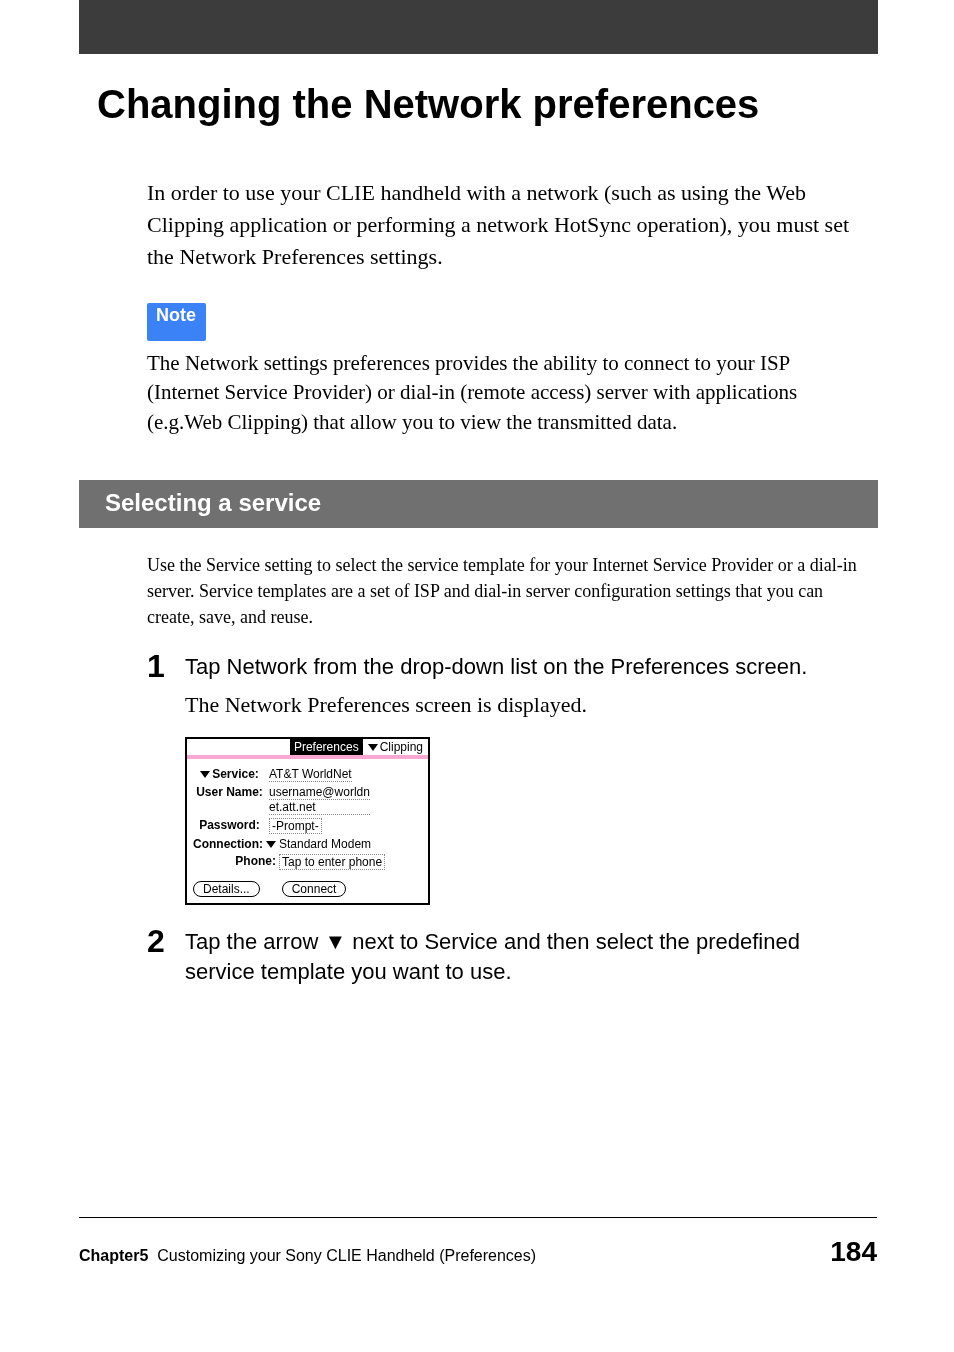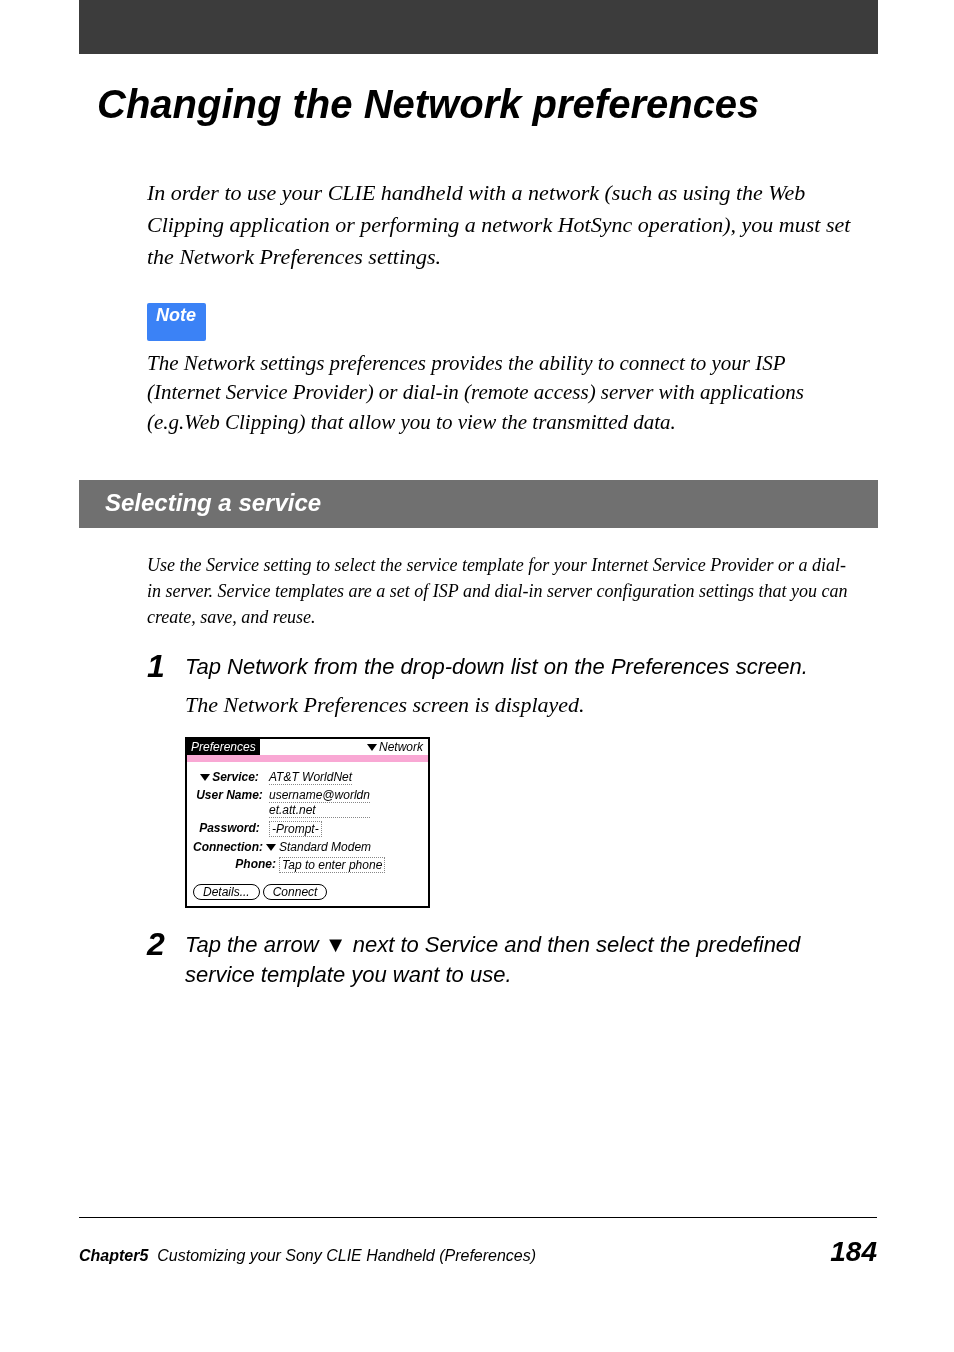--- a/index.html
+++ b/index.html
@@ -1,43 +1,43 @@
 <!DOCTYPE html>
 <html><head>
 <meta charset="utf-8">
 <style>
-  * { margin:0; padding:0; box-sizing:border-box;font-style:italic; }
+  * { margin:0; padding:0; box-sizing:border-box; }
   body { width:954px; height:1352px; background:#fff; font-family:Georgia, 'Times New Roman', serif; color:#000; position:relative; }
   .topbar { position:absolute; top:0; left:79px; width:799px; height:54px; background:#3c3c3c; }
   .content { position:absolute; top:70px; left:79px; width:799px; }
   h1 { font-family:"Segoe UI","Helvetica Neue",Arial,sans-serif; font-weight:800; font-size:40px; margin:12px 0 50px 18px; letter-spacing:0; }
   .intro { font-size:22px; line-height:1.45; margin:0 18px 30px 68px; }
   .note-label { display:inline-block; background:#3b82f6; color:#fff; font-family:Arial,Helvetica,sans-serif; font-weight:bold; font-size:18px; padding:2px 10px 15px 9px; margin-left:68px; border-radius:2px; }
   .note-text { font-size:21px; line-height:1.42; margin:8px 18px 42px 68px; }
   .section-bar { background:#707070; color:#fff; font-family:Arial,Helvetica,sans-serif; font-weight:bold; font-size:24px; padding:9px 26px 11px; margin:0 0 24px 0; }
   .section-intro { font-size:18px; line-height:1.45; margin:0 18px 22px 68px; }
   .step { display:flex; margin:0 18px 16px 68px; }
   .step .num { font-family:Arial,Helvetica,sans-serif; font-weight:900; font-size:32px; width:38px; flex:0 0 38px; line-height:1; margin-top:-2px; }
   .step .body { flex:1; }
   .step .body .bold { font-family:Arial,Helvetica,sans-serif; font-size:22px; line-height:1.38; }
   .step .body .plain { font-size:22px; line-height:1.45; margin-top:6px; }
   
   .mock-wrap { margin:14px 0 22px 106px; }
   .mock { border:2px solid #000; width:245px; font-family:Arial,Helvetica,sans-serif; font-size:12px; padding:0; }
-  .mock-hdr { display:flex; justify-content:space-between; border-bottom:7px solid #f9a8d4; }
+  .mock-hdr { display:flex; justify-content:flex-end; border-bottom:4px solid #f9a8d4; }
   .mock-hdr .ptitle { background:#000; color:#fff; padding:1px 4px; font-size:12px; }
   .mock-hdr .pmenu { padding:1px 5px; font-size:12px; }
   .trid { display:inline-block; width:0; height:0; border-left:5px solid transparent; border-right:5px solid transparent; border-top:7px solid #000; vertical-align:middle; margin-right:2px; }
   .mock-body { padding:8px 6px 4px 6px; }
   .mrow { display:flex; margin-bottom:3px; align-items:flex-start; }
   .mrow .mlbl { font-weight:bold; font-size:12px; text-align:center; padding-right:3px; white-space:nowrap; }
   .mrow .mval { font-size:12px; }
   .dotted { border-bottom:1px dotted #888; }
   .boxv { border:1px dotted #888; padding:0 2px; display:inline-block; }
-  .mbtns { display:flex; gap:3px; padding:4px 6px 6px; }
+  .mbtns { display:flex; gap:22px; padding:4px 6px 6px; }
   .mbtn { border:1px solid #000; border-radius:9px; padding:0 9px; font-size:12px; background:#fff; }
   .footer { position:absolute; left:79px; right:77px; bottom:84px; border-top:1px solid #000; padding-top:18px; display:flex; justify-content:space-between; align-items:baseline; font-family:Arial,Helvetica,sans-serif; }
   .footer .fl { font-size:16px; }
   .footer .fl b { font-weight:900; }
   .footer .fr { font-weight:900; font-size:28px;margin-left:44px; }
 </style>
 </head>
 <body>
 
 <div class="topbar"></div>
@@ -61,21 +61,21 @@
       <div class="bold">Tap Network from the drop-down list on the Preferences screen.</div>
       <div class="plain">The Network Preferences screen is displayed.</div>
     </div>
   </div>
 
   <div class="mock-wrap">
     <div class="mock">
       <div class="mock-hdr">
         <span class="ptitle">Preferences</span>
         <span class="pmenu">
-          <span class="trid"></span><span>Network</span>
+          <span class="trid"></span><span>Clipping</span>
         </span>
       </div>
       <div class="mock-body">
         <div class="mrow">
           <div class="mlbl" style="width:76px;">
             <span class="trid"></span><span>Service:</span>
           </div>
           <div class="mval dotted">AT&amp;T WorldNet</div>
         </div>
         <div class="mrow">

